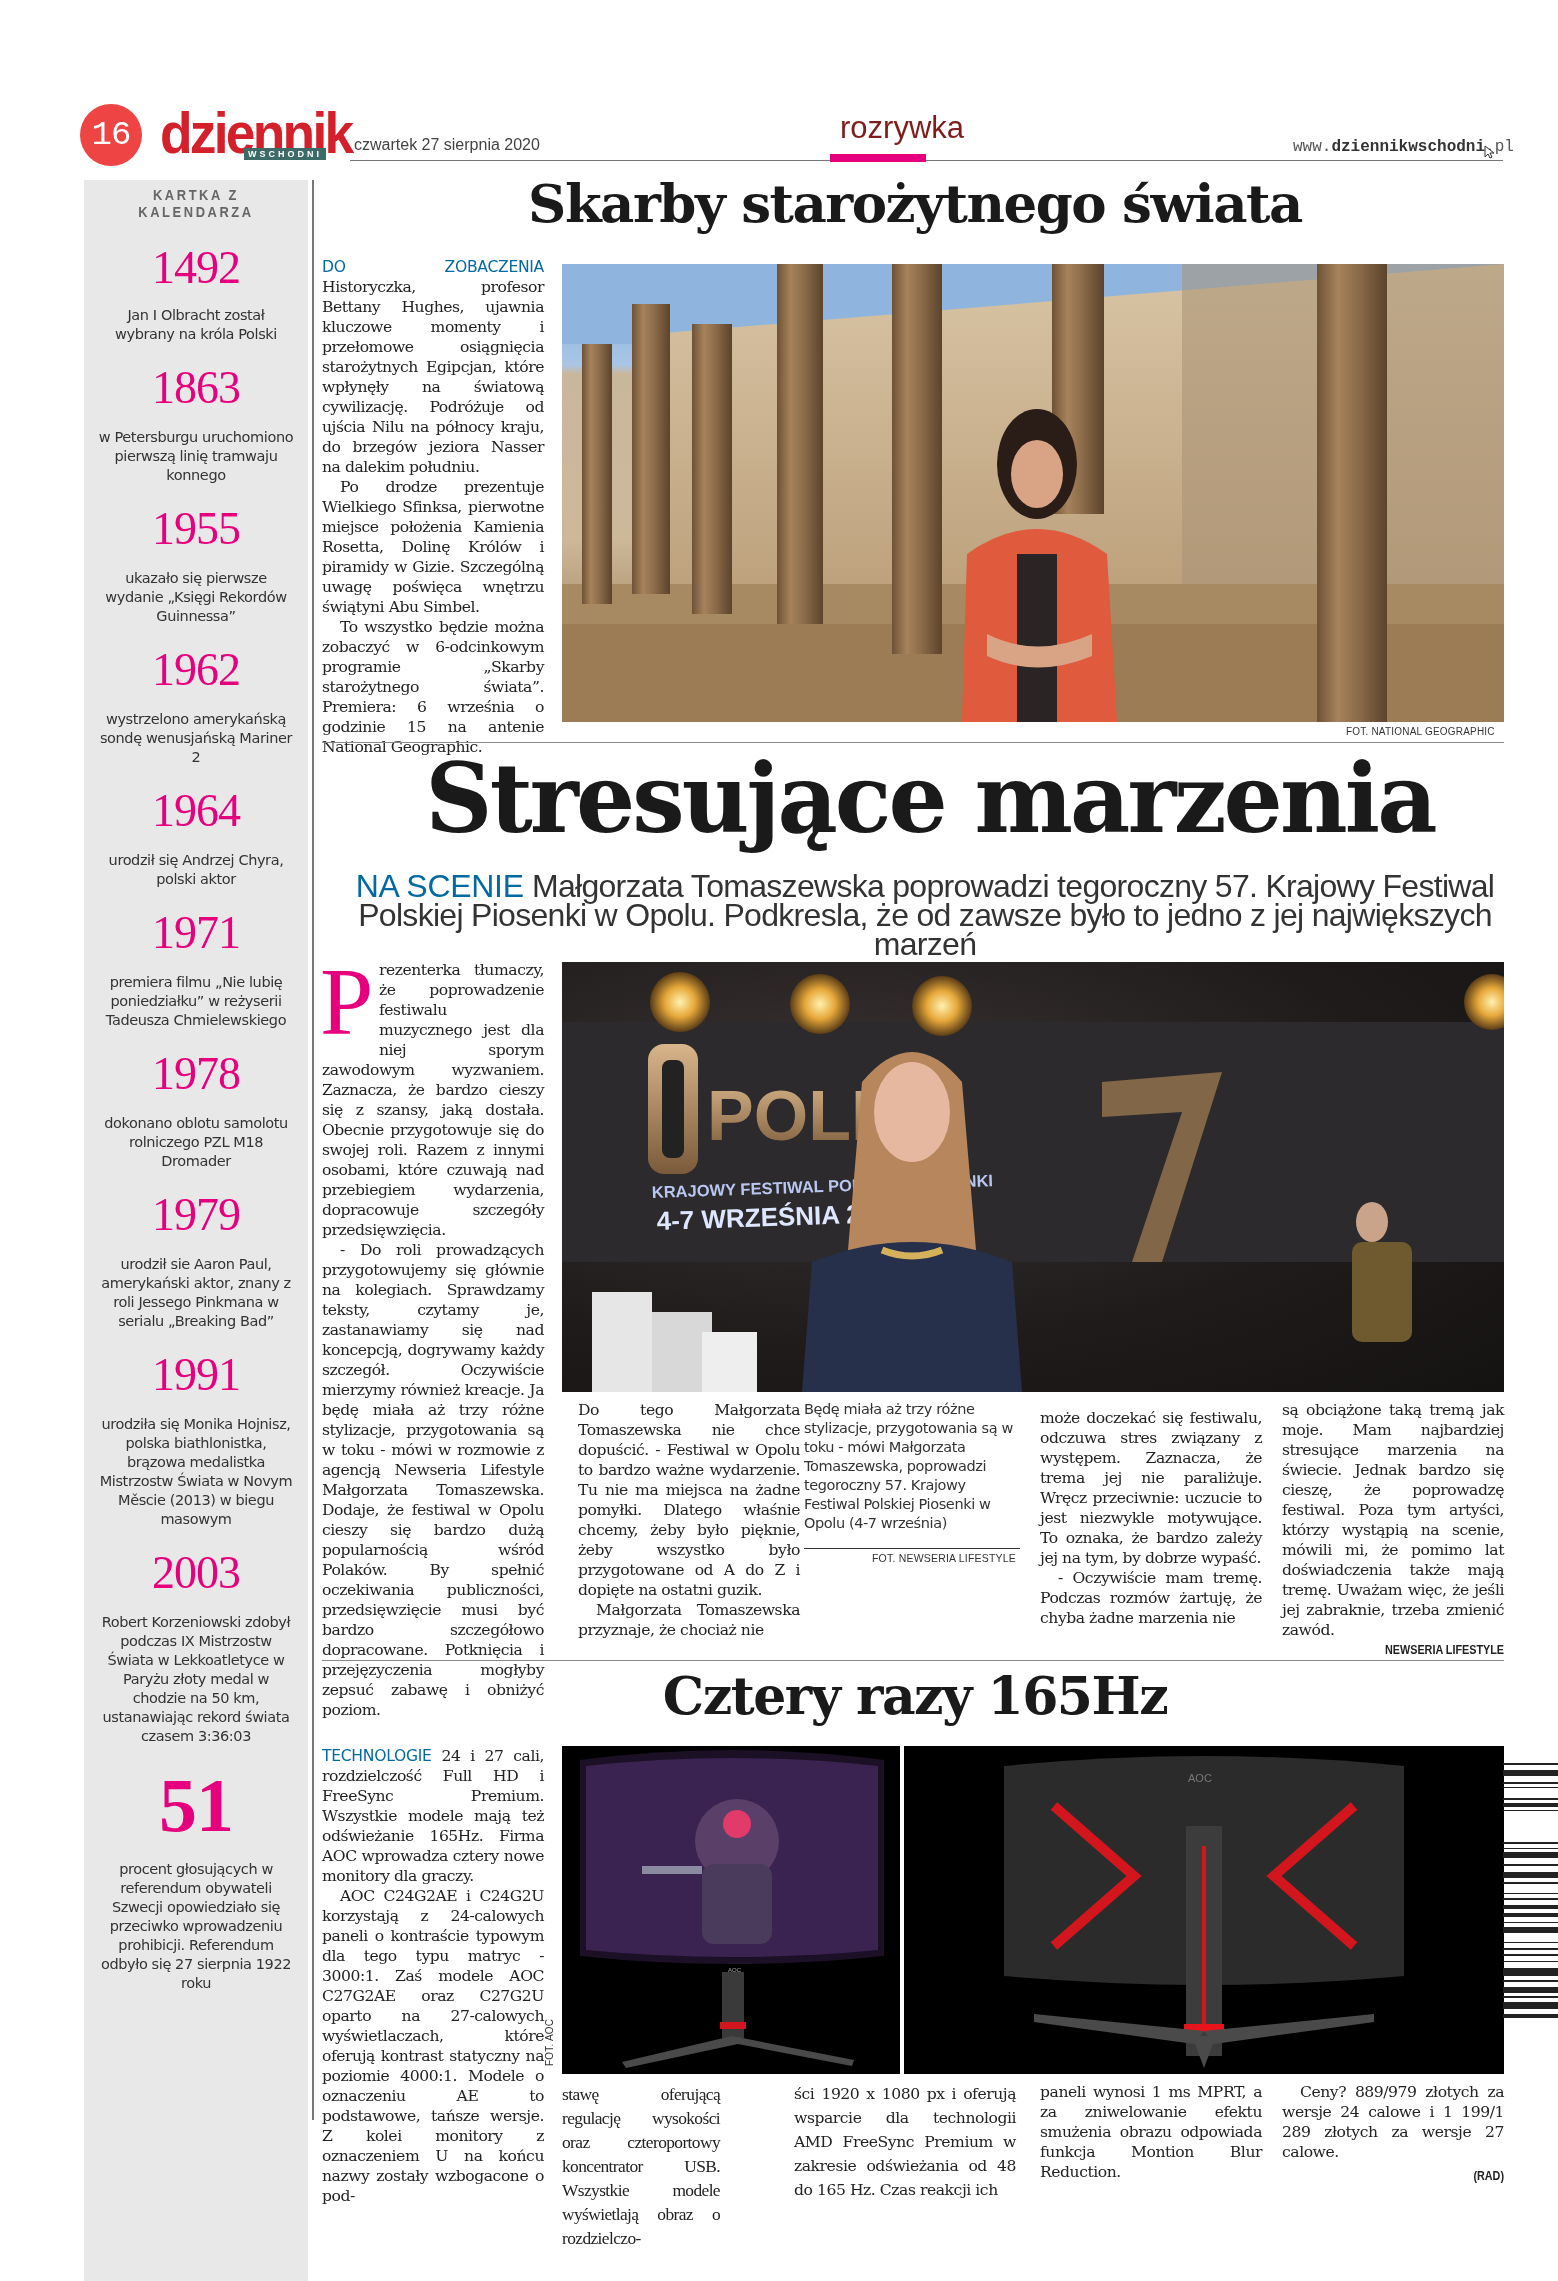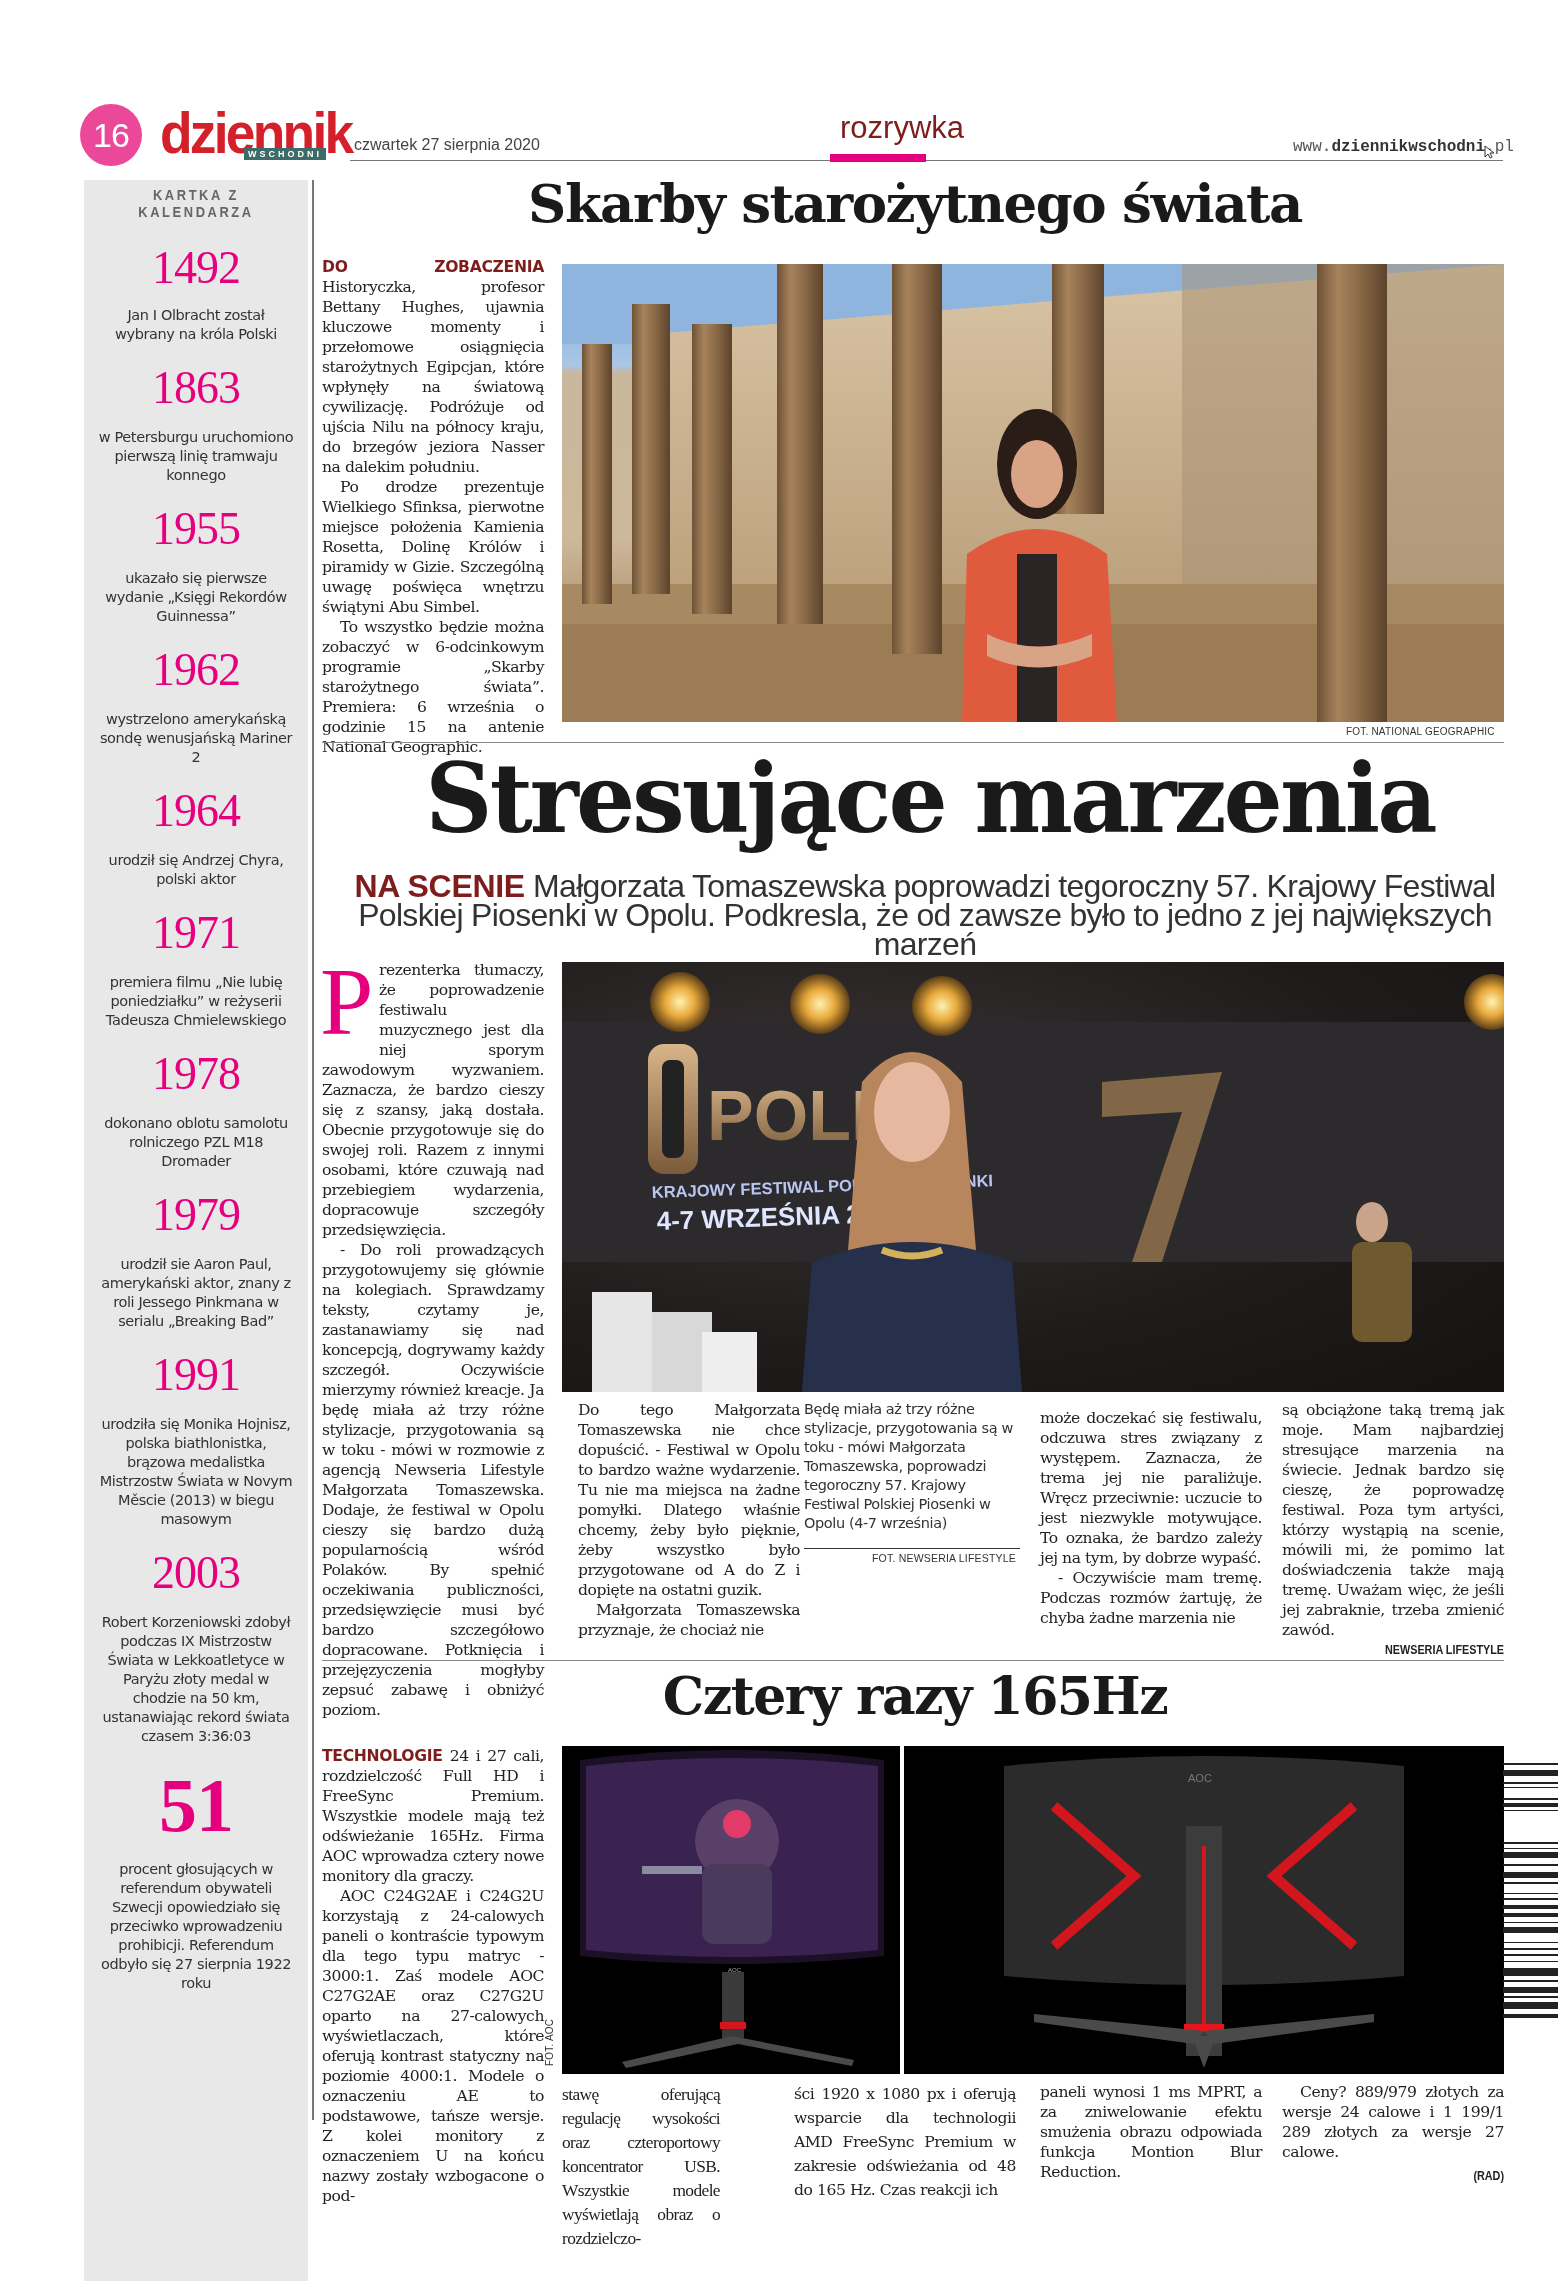--- a/index.html
+++ b/index.html
@@ -2,21 +2,21 @@
 <html><head>
 <meta charset="utf-8">
 <style>
   * { box-sizing: border-box; margin: 0; padding: 0; }
   html, body { width: 1558px; height: 2281px; background: #ffffff; overflow: hidden; }
   body { position: relative; font-family: "DejaVu Serif", serif; color: #1a1a1a; }
 
   
   .masthead { position: absolute; left: 0; top: 0; width: 1558px; height: 180px; }
   .page-num { position: absolute; left: 80px; top: 104px; width: 62px; height: 62px; border-radius: 50%;
-    background: #ec4899; color: #fff; font-family: Liberation Sans, sans-serif; font-size: 34px;
+    background: #ef4444; color: #fff; font-family: Liberation Mono, monospace; font-size: 34px;
     display: flex; align-items: center; justify-content: center; letter-spacing: -1px; }
   .logo { position: absolute; left: 160px; top: 104px; height: 60px; }
   .logo-word { font-family: "Liberation Sans", sans-serif; font-weight: bold; font-size: 58px; color: #d4202a;
     letter-spacing: -3px; line-height: 58px; transform: scaleX(0.92); transform-origin: left; display: block; }
   .logo-sub { position: absolute; left: 84px; top: 44px; background: #3d6b68; color: #fff;
     font-family: "Liberation Sans", sans-serif; font-size: 9px; font-weight: bold; letter-spacing: 3px; padding: 1px 4px; }
   .date-line { position: absolute; left: 354px; top: 136px; font-family: "Liberation Sans", sans-serif; font-size: 16px; color: #444; }
   .rule-top { position: absolute; left: 350px; right: 55px; top: 160px; height: 1px; background: #777; }
   .section-name { position: absolute; left: 840px; top: 110px; font-family: "Liberation Sans", sans-serif; font-size: 31px; color: #7f1d1d; font-weight: 300; }
   .section-bar { position: absolute; left: 830px; top: 154px; width: 96px; height: 8px; background: #e6007e; }
@@ -31,21 +31,21 @@
     letter-spacing: 3px; padding-top: 6px; transform: scaleX(0.86); }
   .cal-entry { text-align: center; }
   .cal-year { font-family: "Liberation Serif", serif; font-size: 46px; color: #e6007e; line-height: 52px; letter-spacing: -1px; }
   .cal-year.big { font-size: 76px; font-weight: bold; line-height: 82px; }
   .cal-text { font-family: "DejaVu Sans", sans-serif; font-size: 14.5px; line-height: 19px; color: #333; padding: 0 14px; letter-spacing: -0.4px; }
 
   
   .h1 { position: absolute; left: 330px; width: 1170px; text-align: center; font-family: "DejaVu Serif", serif; font-weight: bold; color: #1a1a1a; }
   .art1-title { top: 172px; font-size: 53px; letter-spacing: -1.5px; }
   .col-text { position: absolute; font-family: "DejaVu Serif", serif; font-size: 15.6px; line-height: 20px; color: #222; text-align: justify; letter-spacing: -0.45px; hyphens: auto; }
-  .kicker { font-family: "DejaVu Sans", sans-serif; font-weight: bold; color: #7f1d1d; letter-spacing: -0.3px; }
+  .kicker { font-family: "DejaVu Sans", sans-serif; font-weight: normal; color: #0369a1; letter-spacing: -0.3px; }
   .indent { text-indent: 18px; }
   .photo { position: absolute; overflow: hidden; }
   .credit { position: absolute; font-family: "Liberation Sans", sans-serif; font-size: 11px; color: #333; letter-spacing: 0.2px; }
 
   .rule-h { position: absolute; height: 1px; background: #888; }
 
   
   .art2-title { top: 742px; left: 330px; width: 1200px; font-size: 96px; letter-spacing: -3px; font-weight: bold; font-family: "DejaVu Serif", serif; transform: scaleX(0.97); }
   .lead { position: absolute; left: 330px; width: 1190px; top: 872px; text-align: center; font-family: "Liberation Sans", sans-serif;
     font-size: 32px; line-height: 29px; color: #333; letter-spacing: -0.7px; }

